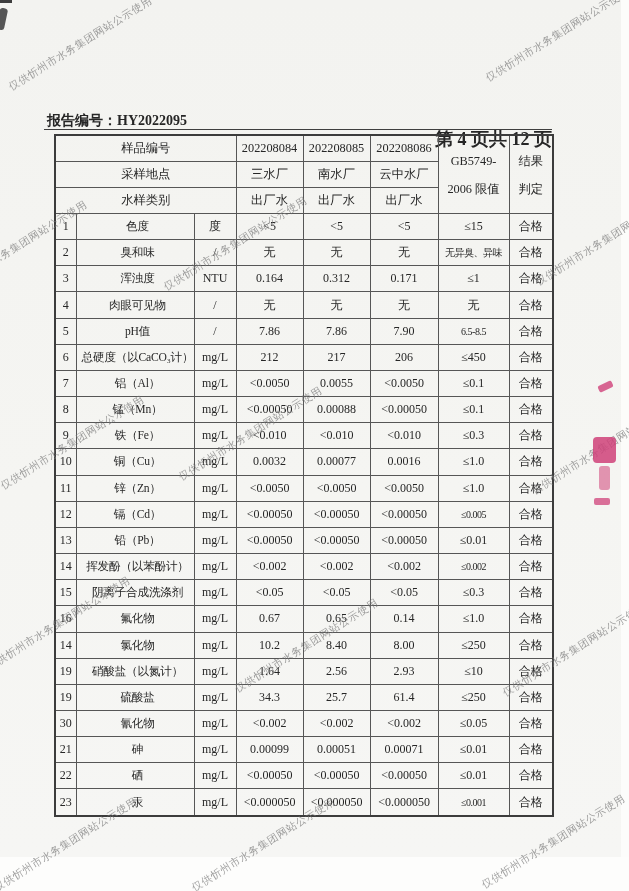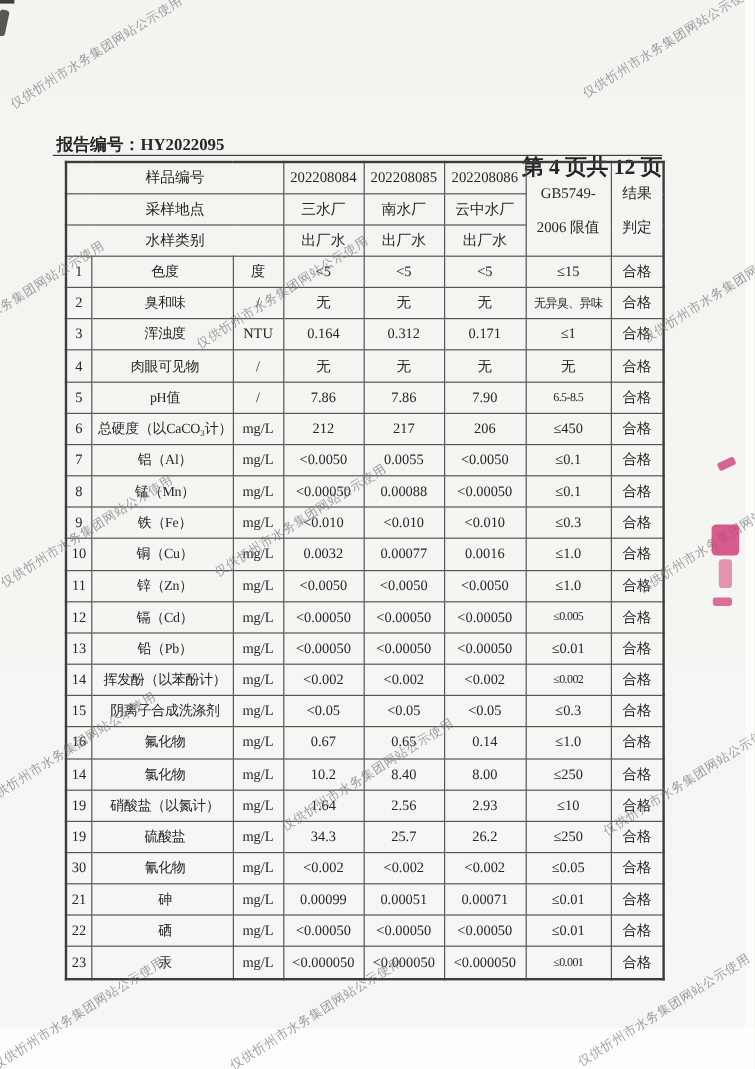--- a/index.html
+++ b/index.html
@@ -294,21 +294,21 @@
           <td>2.93</td>
           <td>≤10</td>
           <td>合格</td>
         </tr>
         <tr>
           <td>19</td>
           <td class="item-cell">硫酸盐</td>
           <td>mg/L</td>
           <td>34.3</td>
           <td>25.7</td>
-          <td>26.2</td>
+          <td>61.4</td>
           <td>≤250</td>
           <td>合格</td>
         </tr>
         <tr>
           <td>30</td>
           <td class="item-cell">氰化物</td>
           <td>mg/L</td>
           <td>&lt;0.002</td>
           <td>&lt;0.002</td>
           <td>&lt;0.002</td>

